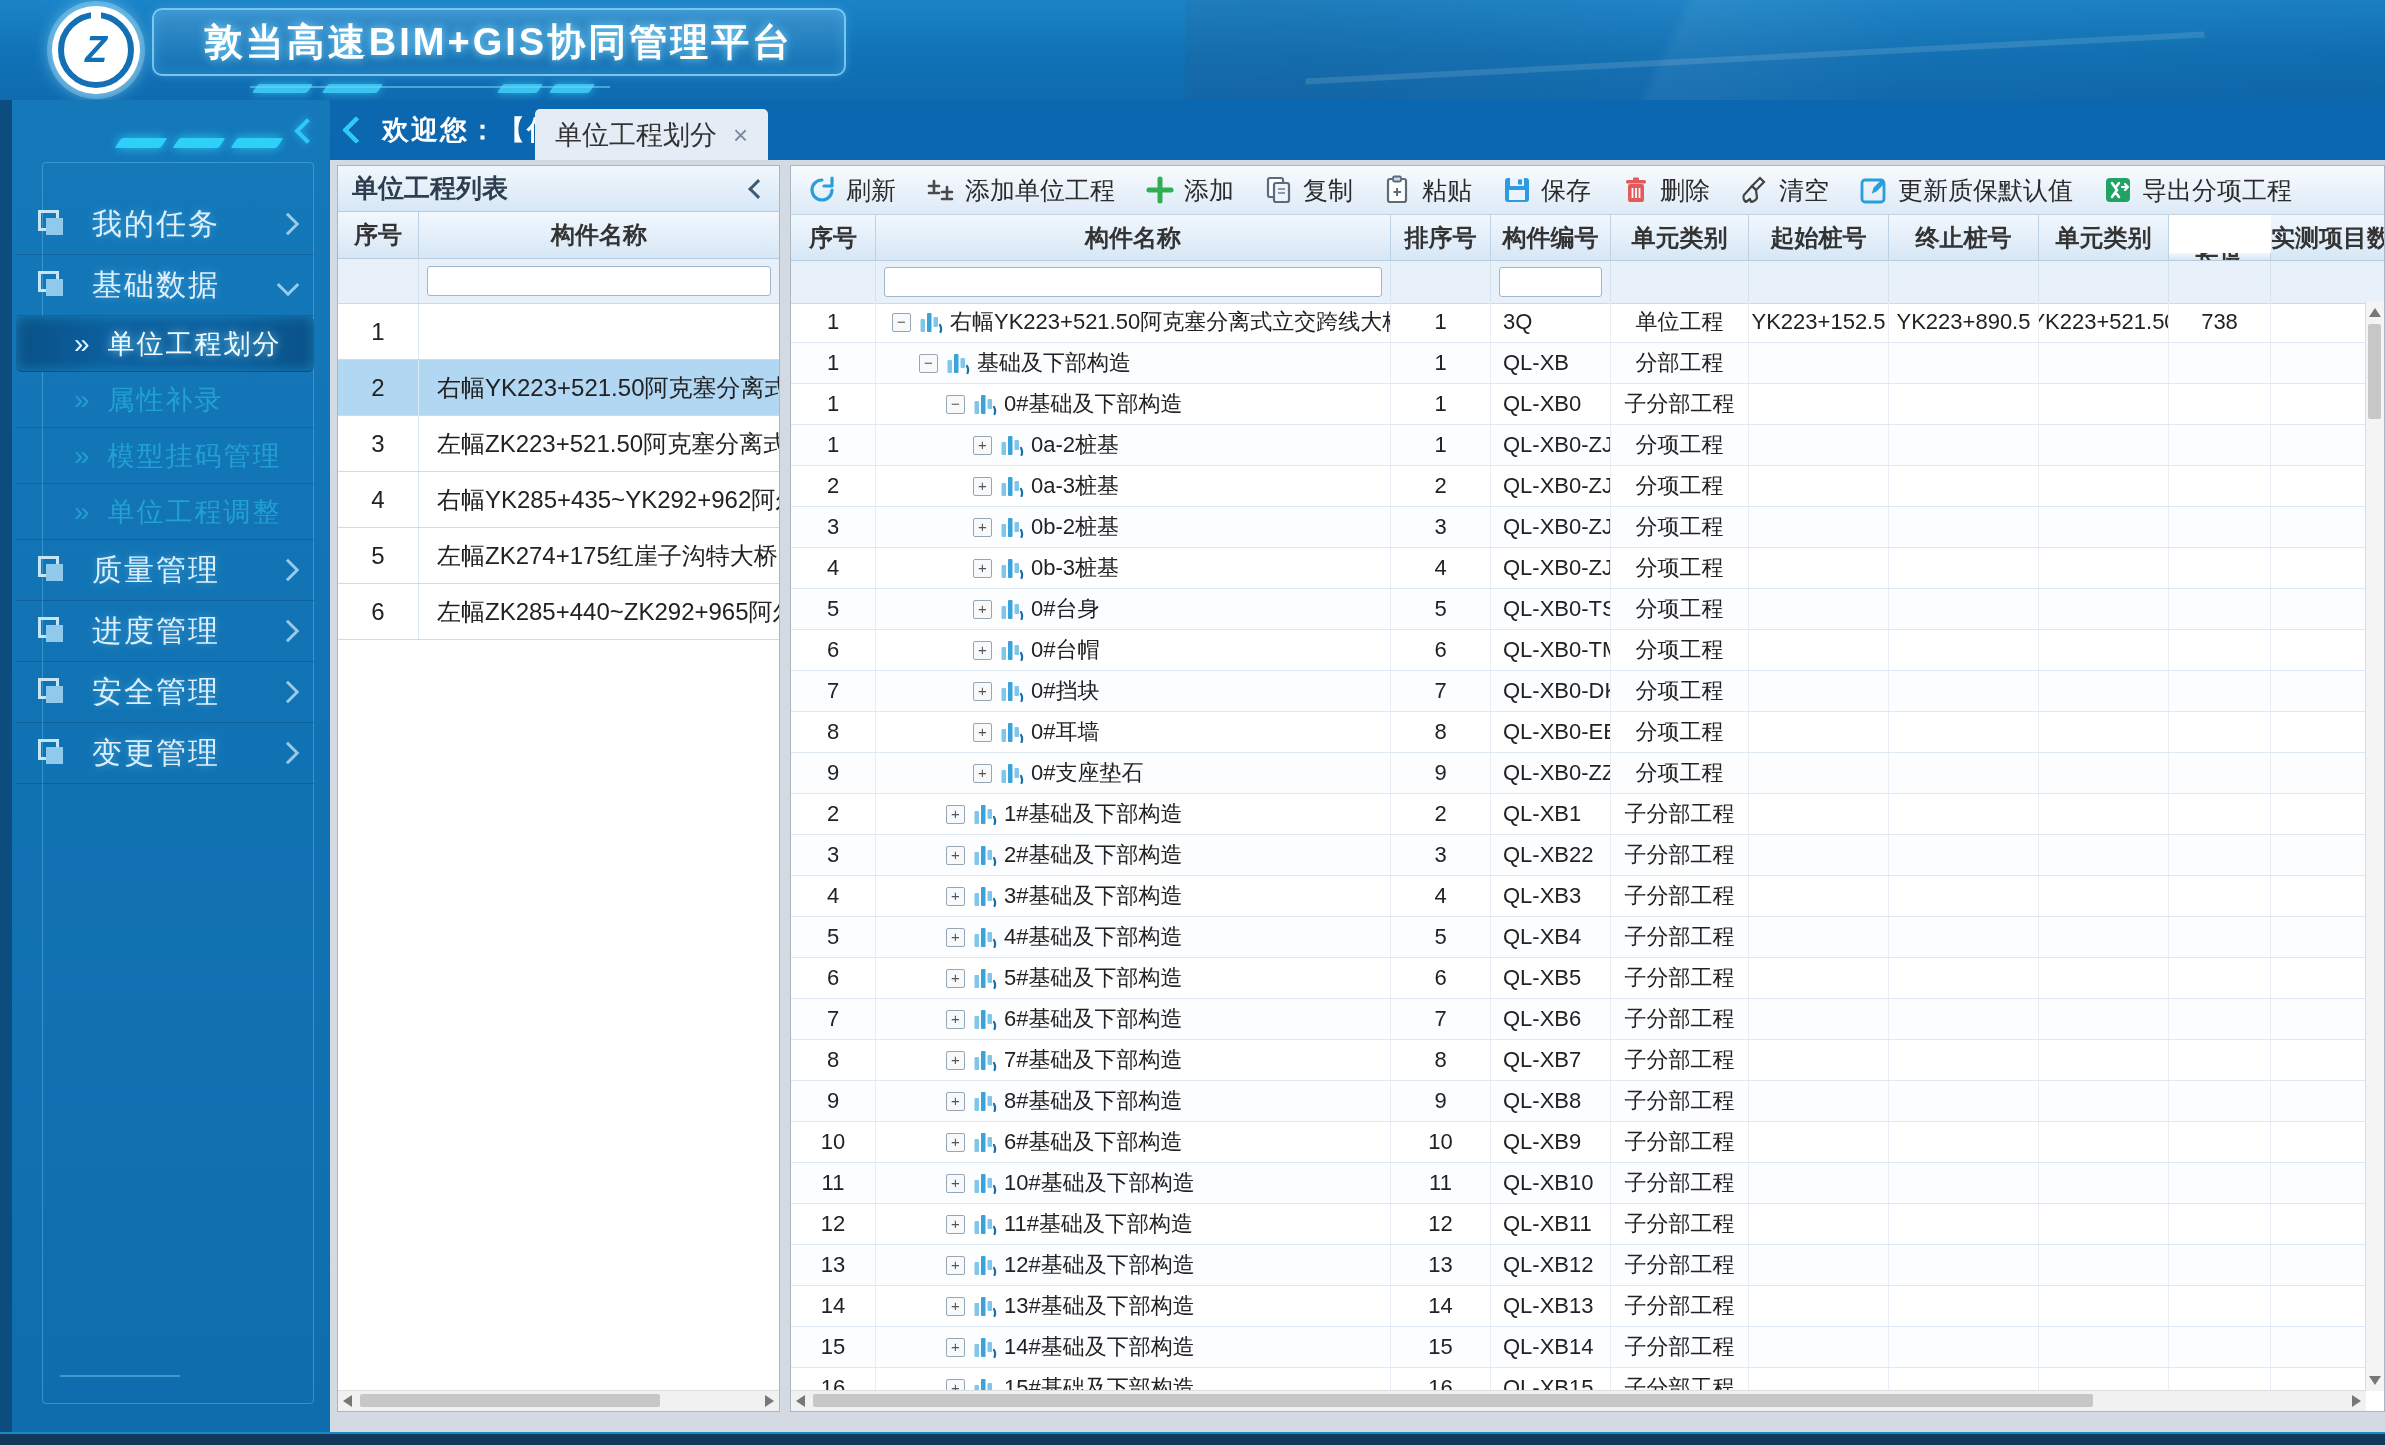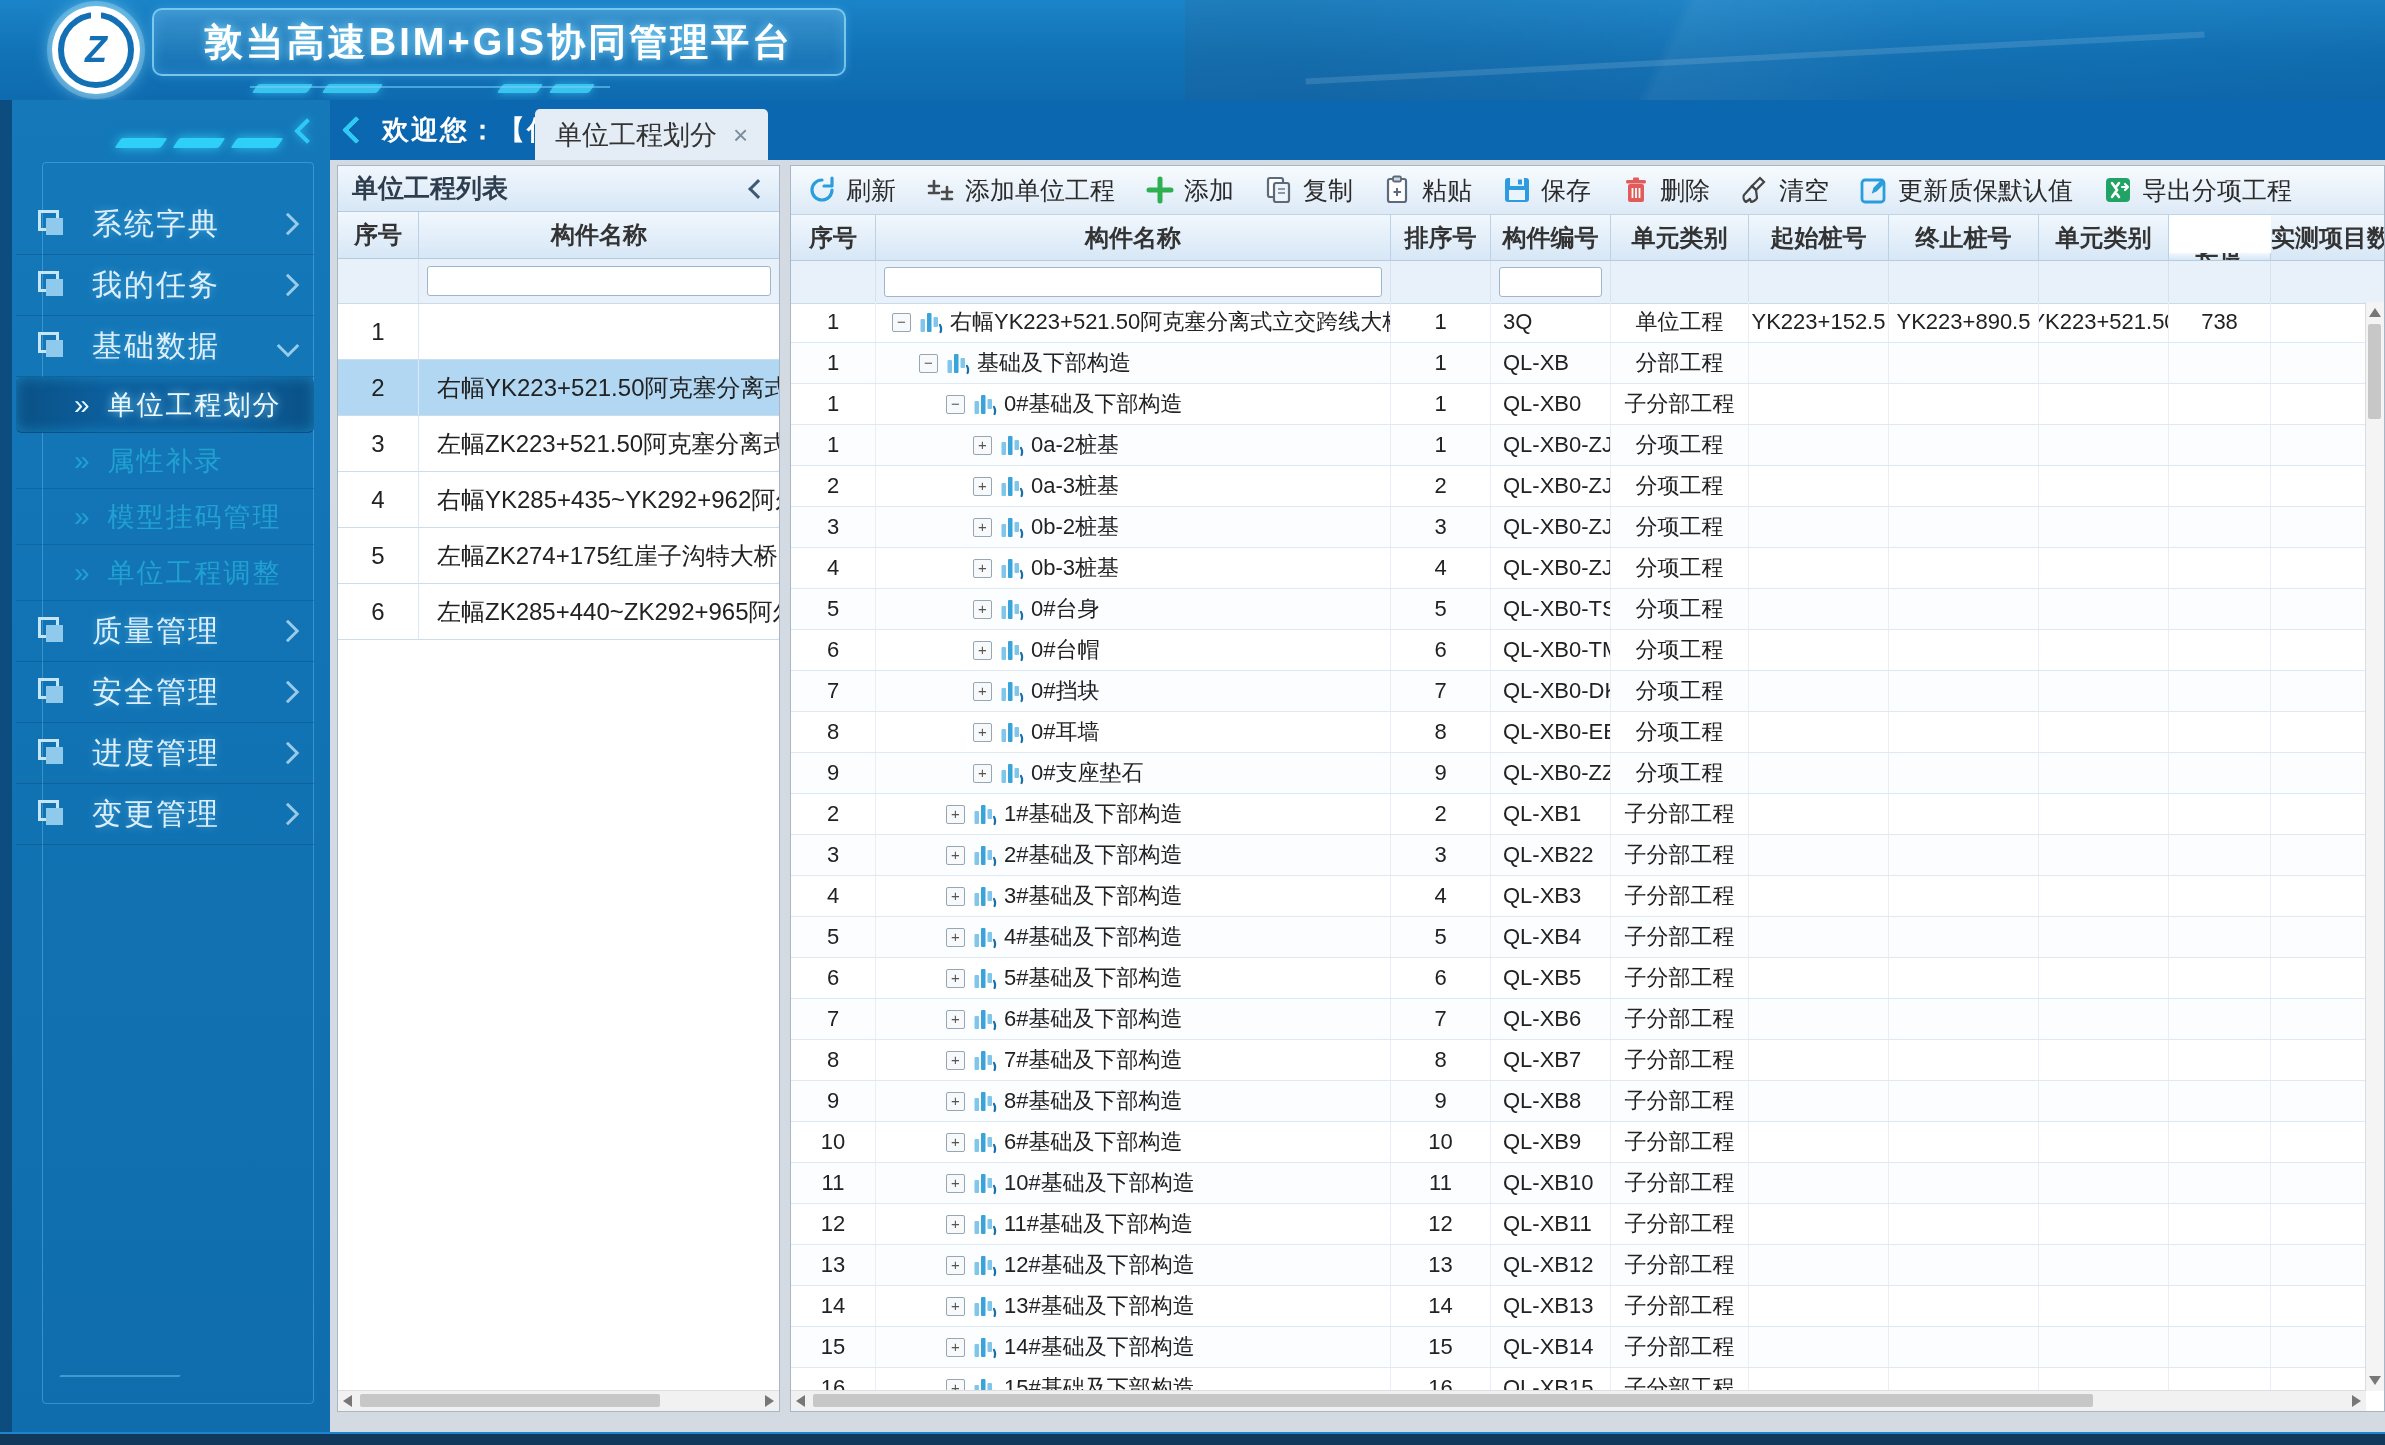--- a/index.html
+++ b/index.html
@@ -180,25 +180,20 @@
     <div class="side-strip"></div>
     <div class="side-collapse"></div>
     <div class="side-dash" style="left:118px;top:38px;width:46px;"></div>
     <div class="side-dash" style="left:176px;top:38px;width:46px;"></div>
     <div class="side-dash" style="left:234px;top:38px;width:46px;"></div>
     <div class="side-frame"></div>
     <div class="side-frame-b"></div>
     <div class="side-menu" id="side-menu">
         <div class="side-group">
           <span class="grp-icon"></span>
-          <span class="grp-label">系统字典</span>
-          <span class="chev right"></span>
-        </div>
-        <div class="side-group">
-          <span class="grp-icon"></span>
           <span class="grp-label">我的任务</span>
           <span class="chev right"></span>
         </div>
         <div class="side-group">
           <span class="grp-icon"></span>
           <span class="grp-label">基础数据</span>
           <span class="chev down"></span>
         </div>
         <div class="side-sub active">
           <span class="sub-arrow">»</span>
@@ -216,26 +211,26 @@
           <span class="sub-arrow">»</span>
           <span class="sub-label">单位工程调整</span>
         </div>
         <div class="side-group">
           <span class="grp-icon"></span>
           <span class="grp-label">质量管理</span>
           <span class="chev right"></span>
         </div>
         <div class="side-group">
           <span class="grp-icon"></span>
-          <span class="grp-label">安全管理</span>
+          <span class="grp-label">进度管理</span>
           <span class="chev right"></span>
         </div>
         <div class="side-group">
           <span class="grp-icon"></span>
-          <span class="grp-label">进度管理</span>
+          <span class="grp-label">安全管理</span>
           <span class="chev right"></span>
         </div>
         <div class="side-group">
           <span class="grp-icon"></span>
           <span class="grp-label">变更管理</span>
           <span class="chev right"></span>
         </div>
       </div>
   </div>
 

